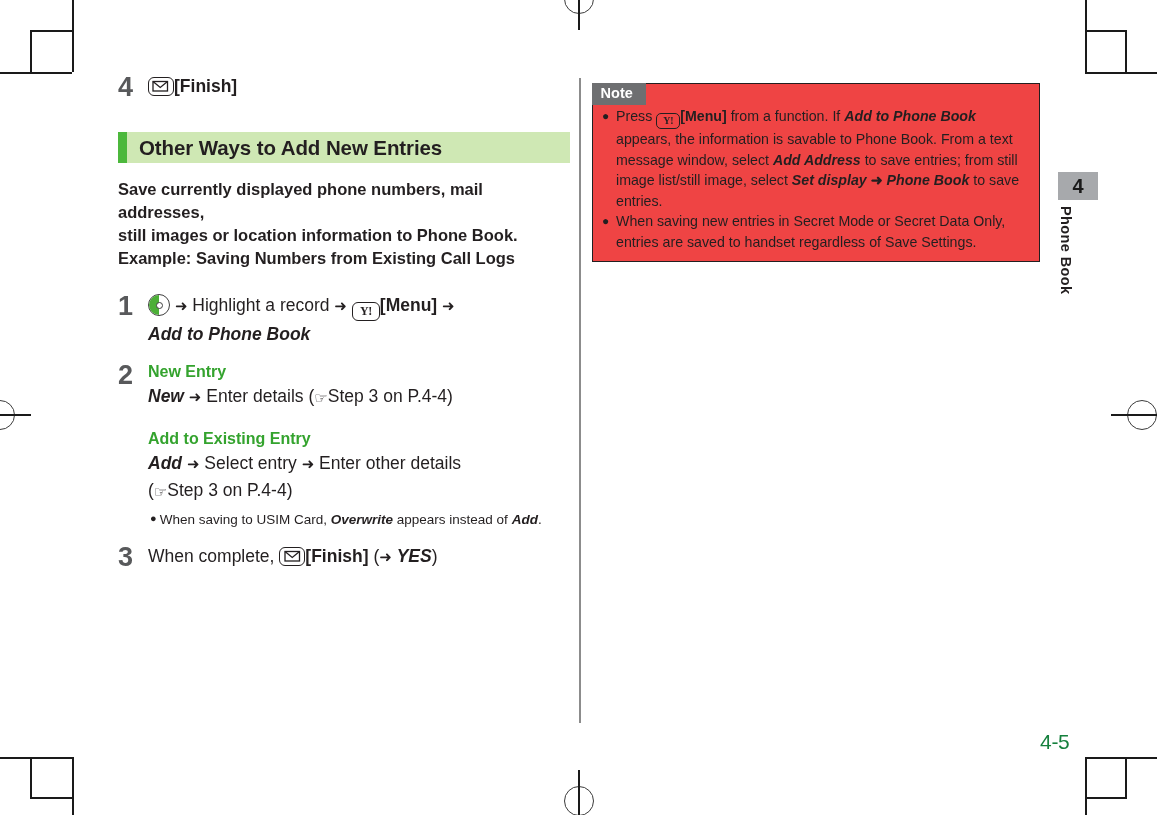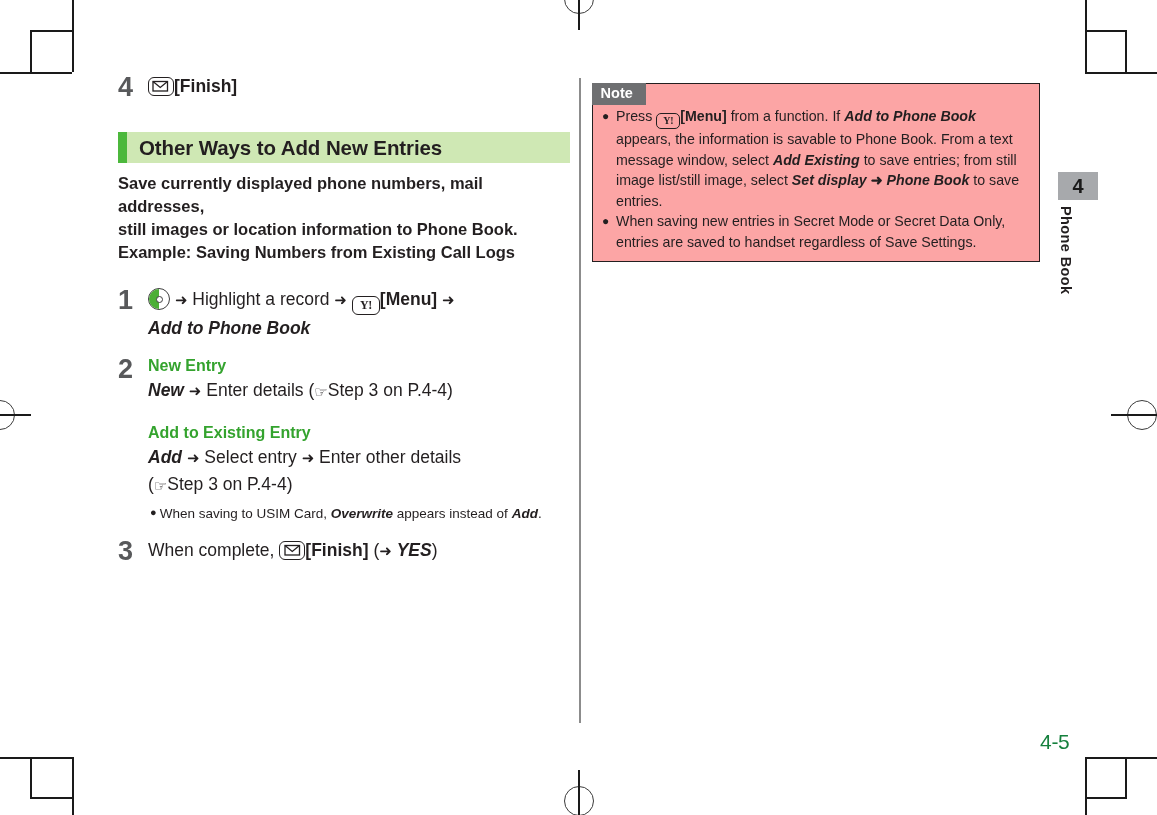--- a/index.html
+++ b/index.html
@@ -163,21 +163,21 @@
     font-weight: bold;
     color: #231f20;
     padding-left: 12px;
     letter-spacing: -0.1px;
   }
 
   .intro {
     font-size: 16.5px;
     font-weight: bold;
     line-height: 23px;
-    margin-top: 9px;
+    margin-top: 15px;
     color: #231f20;
   }
 
   .sub-label {
     color: #34a32e;
     font-weight: bold;
     font-size: 16px;
     line-height: 22px;
   }
 
@@ -200,21 +200,21 @@
   }
 
   
   .note-box {
     position: absolute;
     left: 592px;
     top: 83px;
     width: 448px;
     border: 1.4px solid #231f20;
     box-sizing: border-box;
-    background: #fca5a5;
+    background: #ef4444;
   }
   .note-head {
     position: absolute;
     left: -1.4px; top: -1.4px;
     background: #6e6f71;
     color: #ffffff;
     font-size: 14.5px;
     font-weight: bold;
     padding: 2px 13px 3px 9px;
     line-height: 17px;
@@ -438,21 +438,21 @@
     <div class="note-head">Note</div>
     <div class="note-body">
 
       <div class="note-item">
         <span class="bdot">●</span>
         <span class="txt"><span>Press</span>
           <span class="key-y-sm">Y!</span><b class="b">[Menu]</b>
           <span>from a function. If</span>
           <span class="bi">Add to Phone Book</span>
           <span>appears, the information is savable to Phone Book. From a text message window, select</span>
-          <span class="bi">Add Existing</span>
+          <span class="bi">Add Address</span>
           <span>to save entries; from still image list/still image, select</span>
           <span class="bi">Set display</span>
           <span class="b">➜</span>
           <span class="bi">Phone Book</span>
           <span>to save entries.</span>
         </span>
       </div>
 
       <div class="note-item">
         <span class="bdot">●</span>

